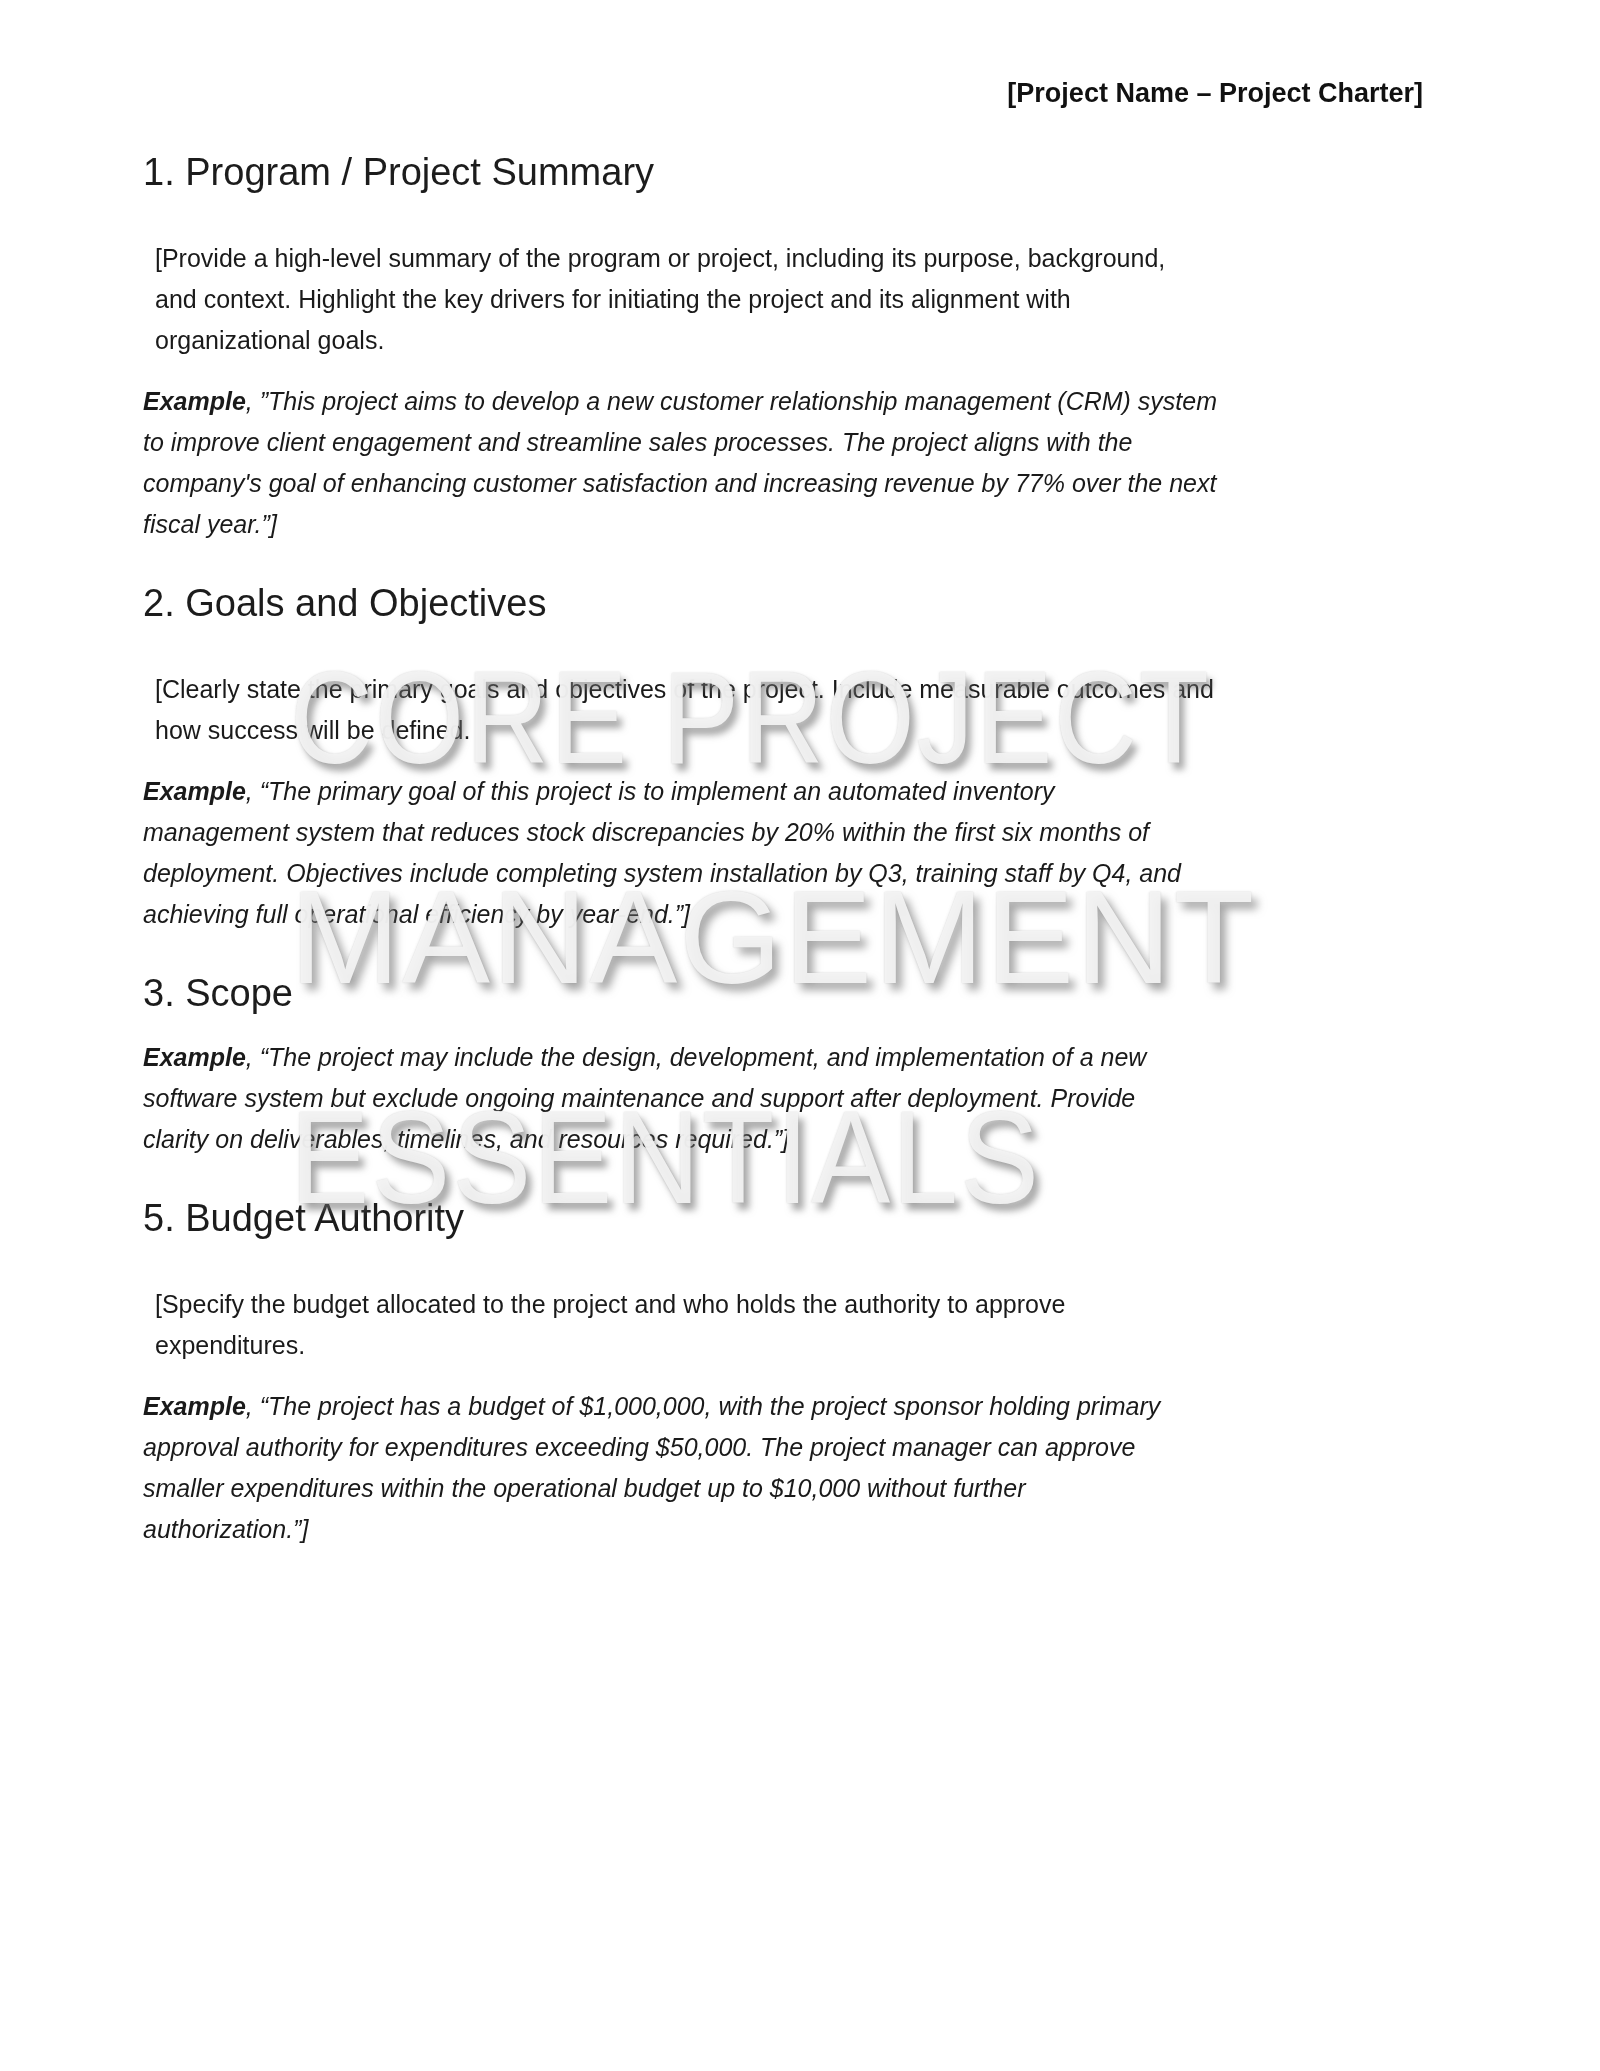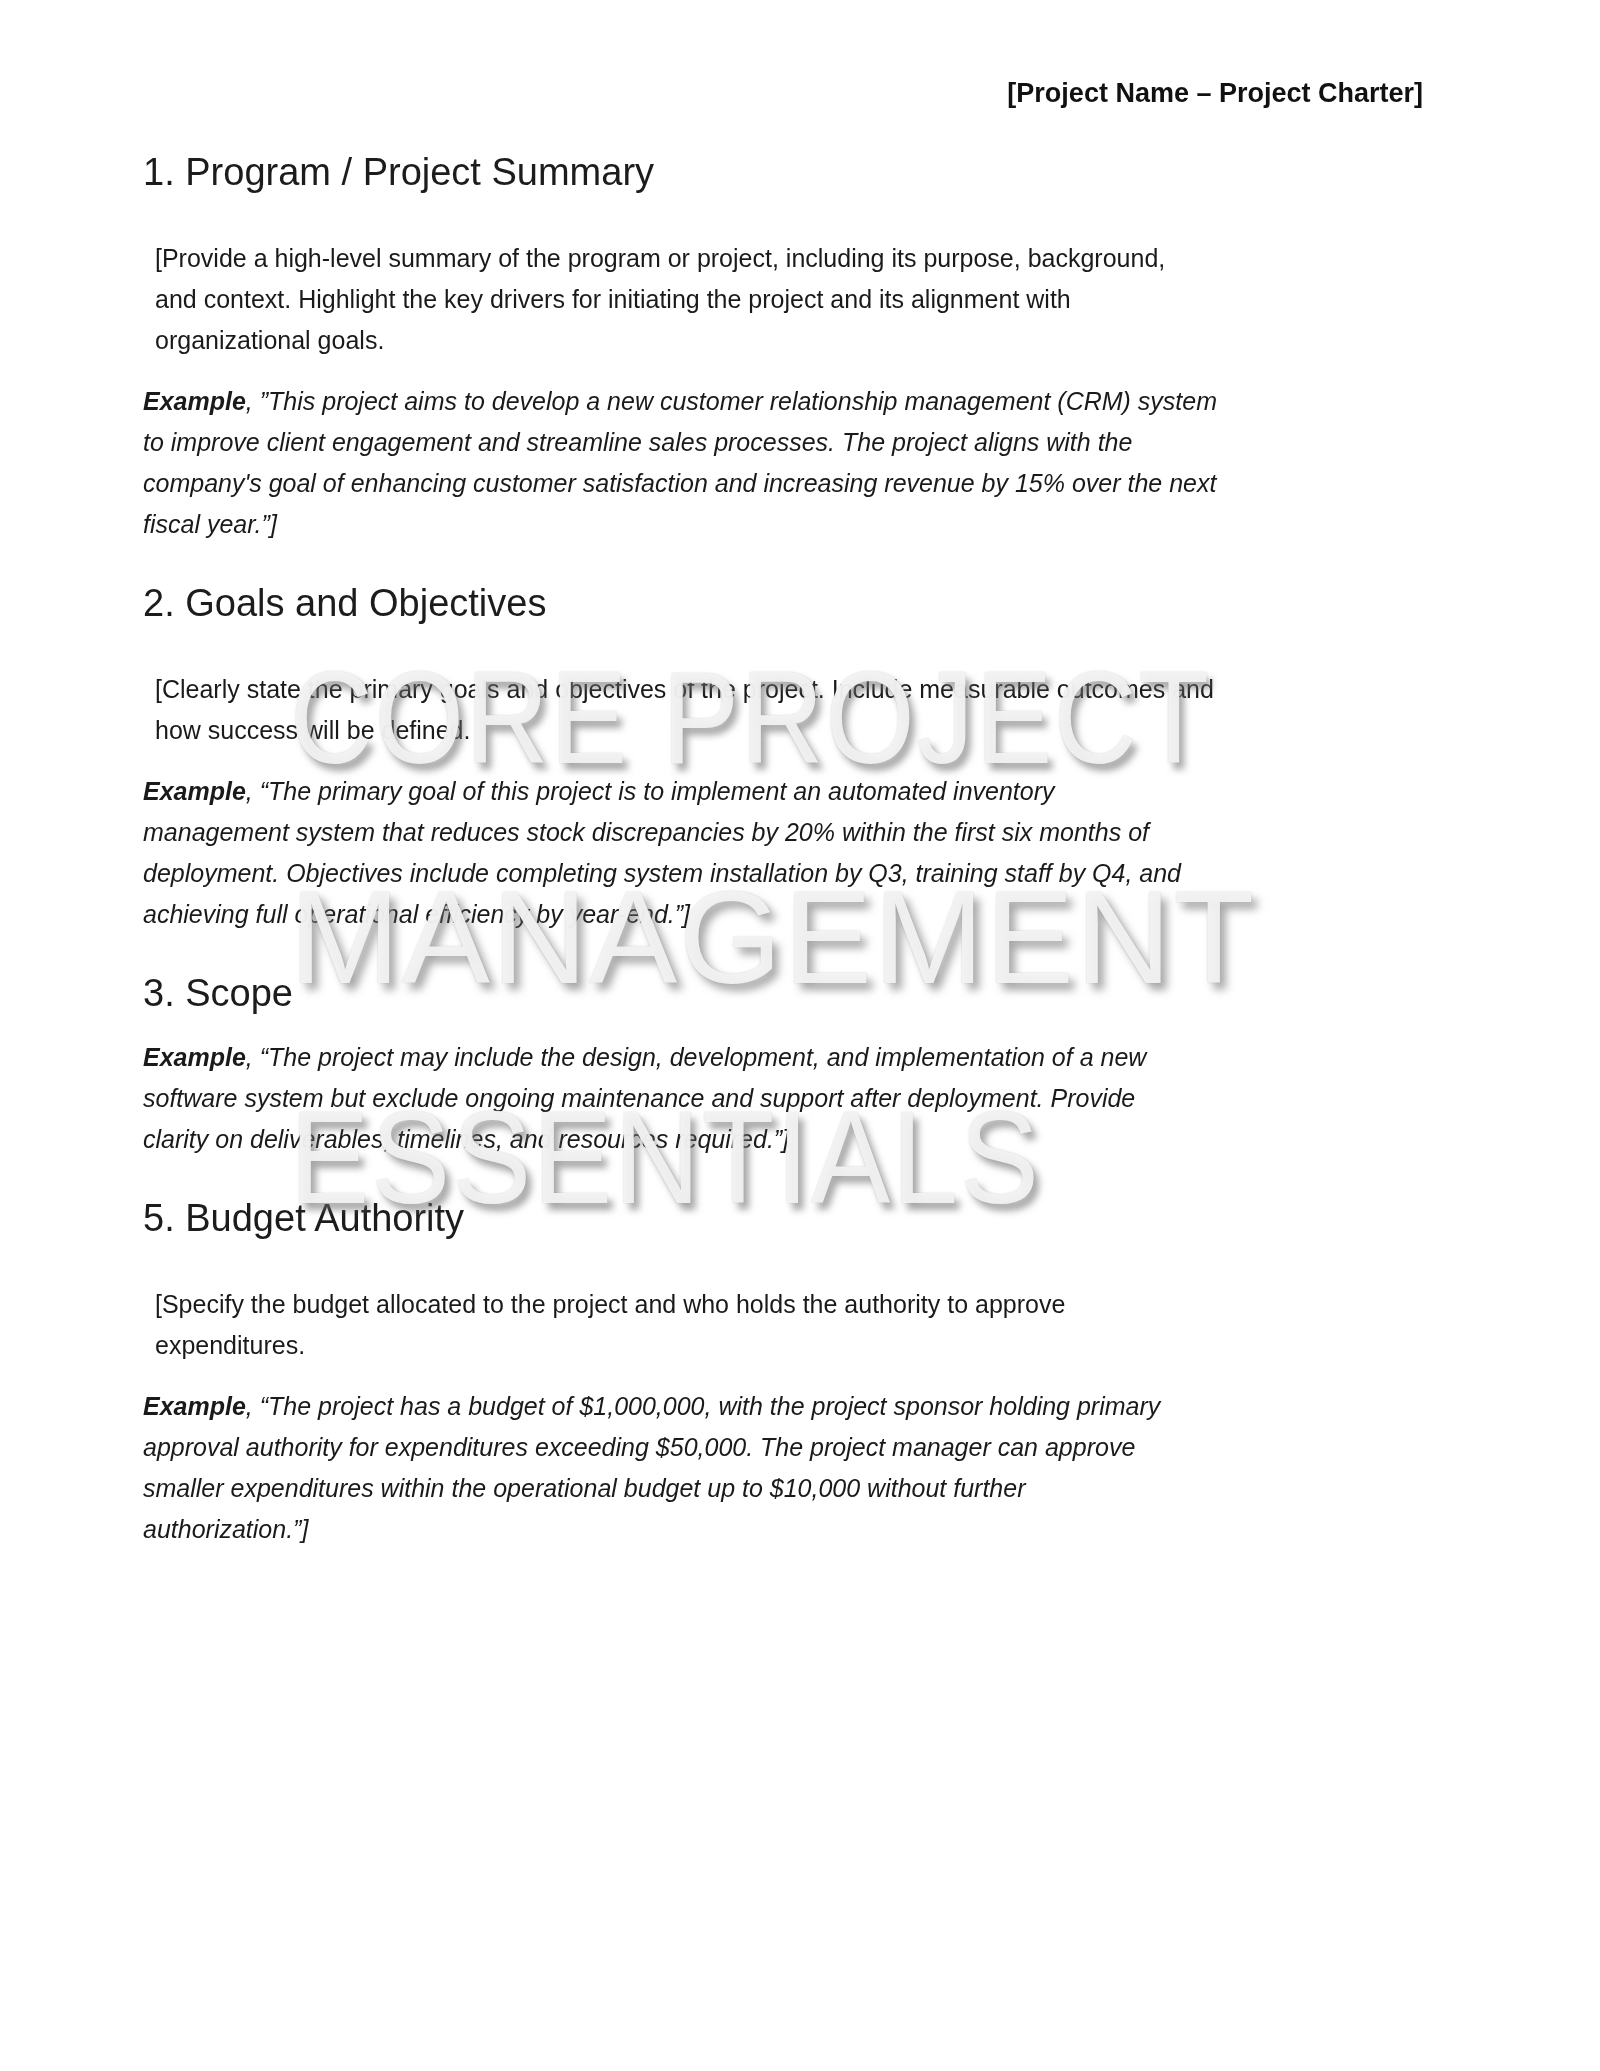--- a/index.html
+++ b/index.html
@@ -82,21 +82,21 @@
 
   <div class="content">
     <div class="doc-header">[Project Name – Project Charter]</div>
 
     <h2 class="sec first">1. Program / Project Summary</h2>
     <p class="desc">[Provide a high-level summary of the program or project, including its purpose, background,
 and context. Highlight the key drivers for initiating the project and its alignment with
 organizational goals.</p>
     <p class="example"><span class="example-label">Example</span><span>, ”This project aims to develop a new customer relationship management (CRM) system
 to improve client engagement and streamline sales processes. The project aligns with the
-company's goal of enhancing customer satisfaction and increasing revenue by 15% over the next
+company's goal of enhancing customer satisfaction and increasing revenue by 77% over the next
 fiscal year.”]</span></p>
 
     <h2 class="sec">2. Goals and Objectives</h2>
     <p class="desc">[Clearly state the primary goals and objectives of the project. Include measurable outcomes and
 how success will be defined.</p>
     <p class="example"><span class="example-label">Example</span><span>, “The primary goal of this project is to implement an automated inventory
 management system that reduces stock discrepancies by 20% within the first six months of
 deployment. Objectives include completing system installation by Q3, training staff by Q4, and
 achieving full operational efficiency by year-end.”]</span></p>
 

